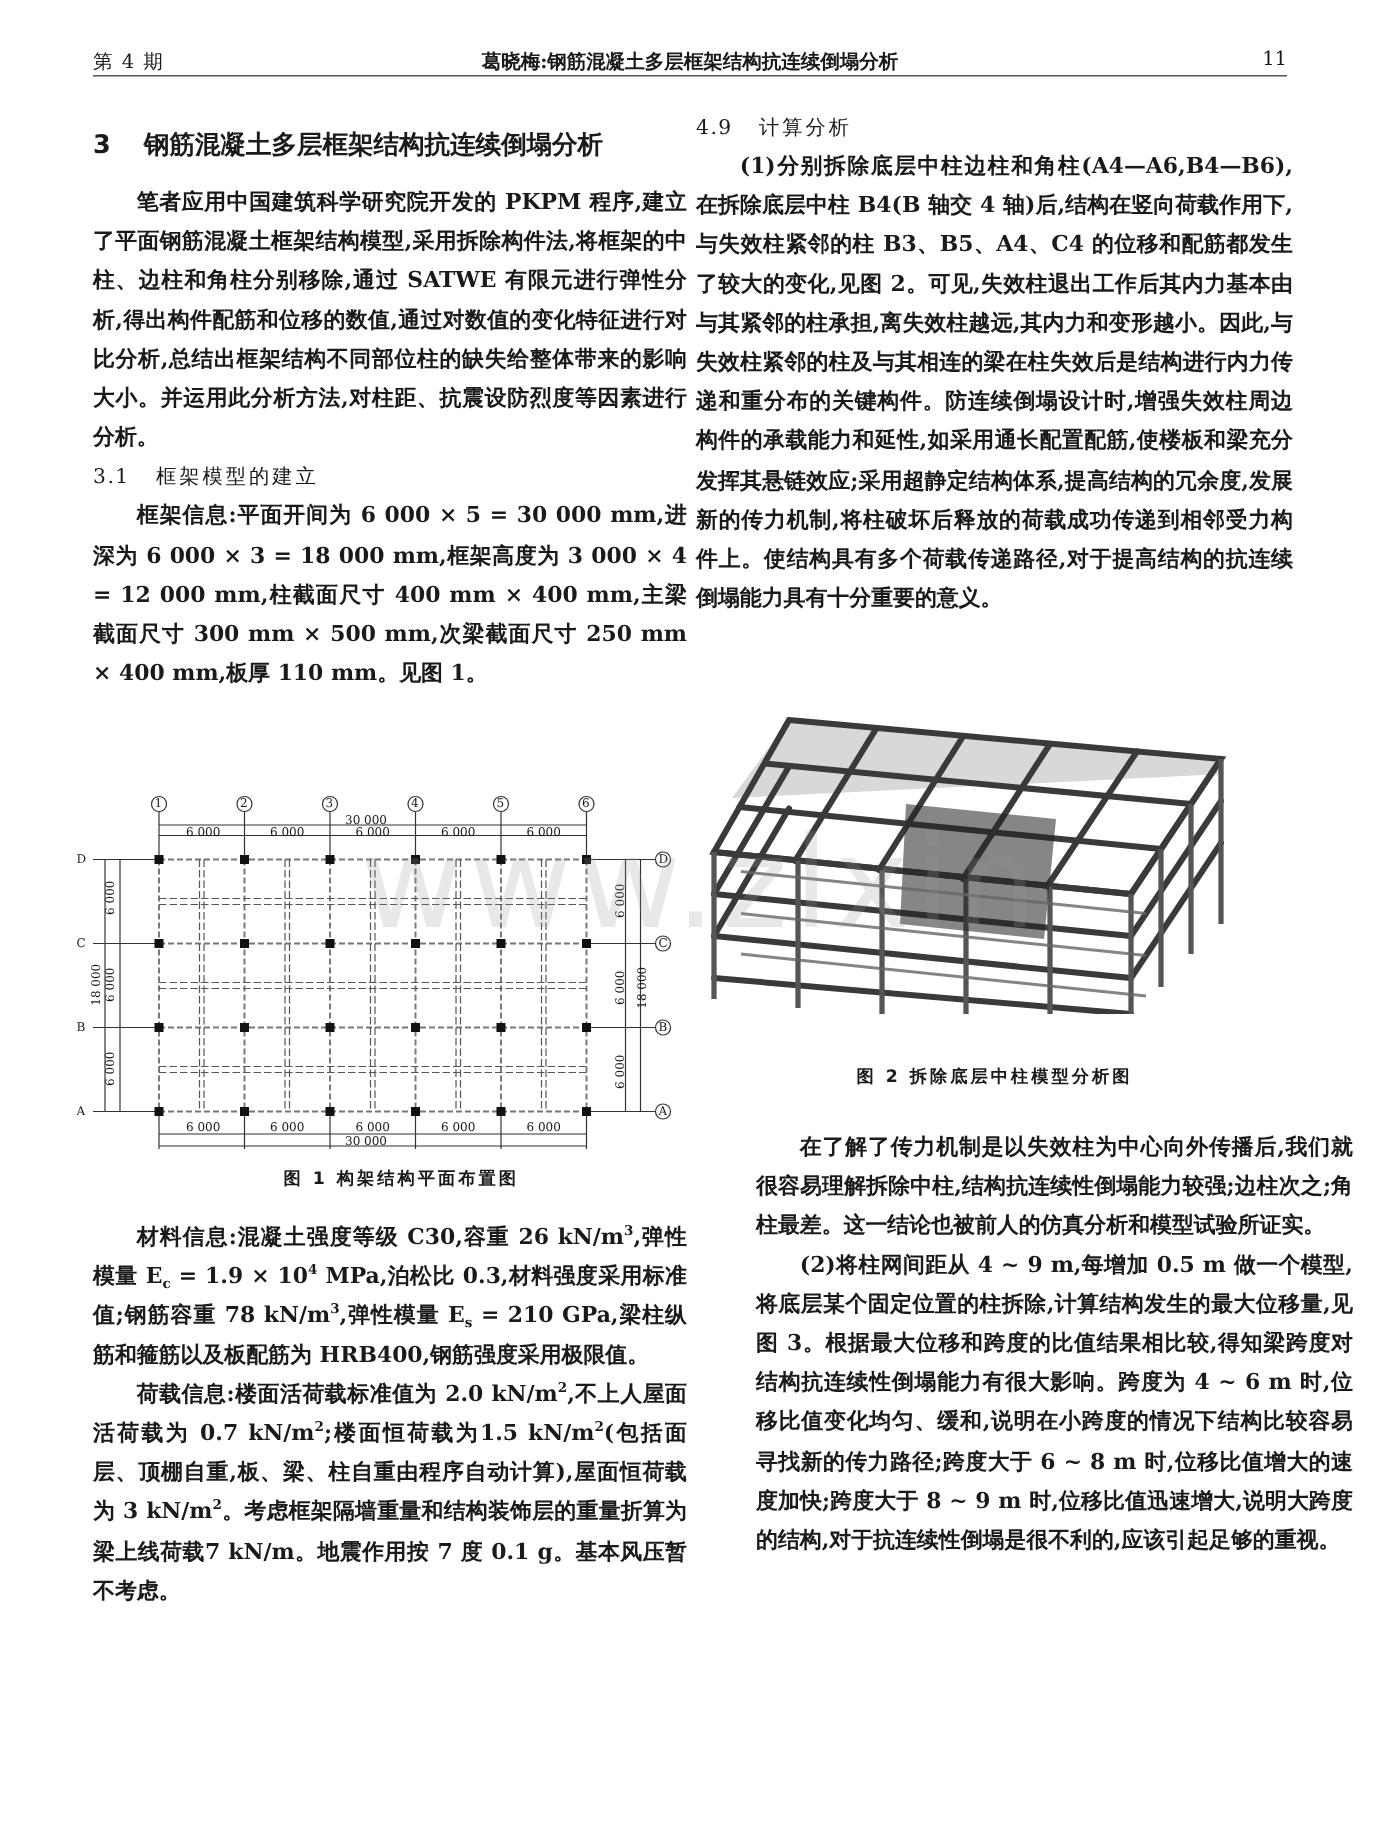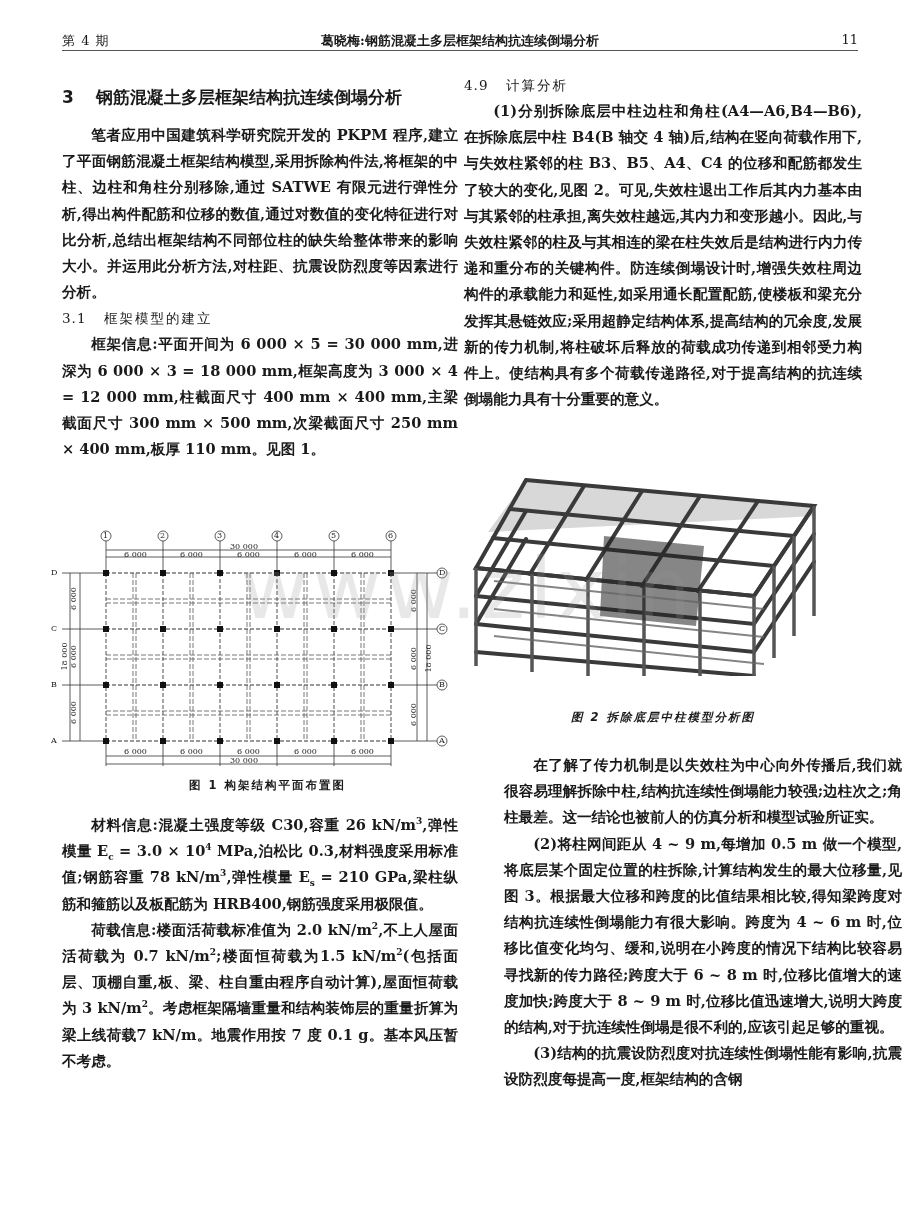--- a/index.html
+++ b/index.html
@@ -193,21 +193,21 @@
     <span style="position:absolute; left:118px; top:221px;">6 000</span>
     <span style="position:absolute; left:175px; top:221px;">6 000</span>
     <span style="position:absolute; left:232px; top:221px;">6 000</span>
     <span style="position:absolute; left:289px; top:221px;">6 000</span>
     <span style="position:absolute; left:168px; top:230px;">30 000</span>
   </div>
   <div class="fig-caption" style="position:absolute; left:15px; right:0; top:252px;">图 1   构架结构平面布置图</div>
 </div>
 
 <div class="col left" style="top:812px;">
-  <p><span>材料信息:混凝土强度等级 C30,容重 26 kN/m</span><sup>3</sup><span>,弹性模量 E</span><sub>c</sub><span> = 3.0 × 10</span><sup>4</sup><span> MPa,泊松比 0.3,材料强度采用标准值;钢筋容重 78 kN/m</span><sup>3</sup><span>,弹性模量 E</span><sub>s</sub><span> = 210 GPa,梁柱纵筋和箍筋以及板配筋为 HRB400,钢筋强度采用极限值。</span></p>
+  <p><span>材料信息:混凝土强度等级 C30,容重 26 kN/m</span><sup>3</sup><span>,弹性模量 E</span><sub>c</sub><span> = 1.9 × 10</span><sup>4</sup><span> MPa,泊松比 0.3,材料强度采用标准值;钢筋容重 78 kN/m</span><sup>3</sup><span>,弹性模量 E</span><sub>s</sub><span> = 210 GPa,梁柱纵筋和箍筋以及板配筋为 HRB400,钢筋强度采用极限值。</span></p>
   <p><span>荷载信息:楼面活荷载标准值为 2.0 kN/m</span><sup>2</sup><span>,不上人屋面活荷载为 0.7 kN/m</span><sup>2</sup><span>;楼面恒荷载为1.5 kN/m</span><sup>2</sup><span>(包括面层、顶棚自重,板、梁、柱自重由程序自动计算),屋面恒荷载为 3 kN/m</span><sup>2</sup><span>。考虑框架隔墙重量和结构装饰层的重量折算为梁上线荷载7 kN/m。地震作用按 7 度 0.1 g。基本风压暂不考虑。</span></p>
 </div>
 
 <div class="col right">
   <div class="sub-title">
     <span class="num">4.9</span><span>计算分析</span>
   </div>
   <p>(1)分别拆除底层中柱边柱和角柱(A4—A6,B4—B6),在拆除底层中柱 B4(B 轴交 4 轴)后,结构在竖向荷载作用下,与失效柱紧邻的柱 B3、B5、A4、C4 的位移和配筋都发生了较大的变化,见图 2。可见,失效柱退出工作后其内力基本由与其紧邻的柱承担,离失效柱越远,其内力和变形越小。因此,与失效柱紧邻的柱及与其相连的梁在柱失效后是结构进行内力传递和重分布的关键构件。防连续倒塌设计时,增强失效柱周边构件的承载能力和延性,如采用通长配置配筋,使楼板和梁充分发挥其悬链效应;采用超静定结构体系,提高结构的冗余度,发展新的传力机制,将柱破坏后释放的荷载成功传递到相邻受力构件上。使结构具有多个荷载传递路径,对于提高结构的抗连续倒塌能力具有十分重要的意义。</p>
 </div>
 
@@ -250,22 +250,21 @@
     <g fill="#222" opacity="0.55">
 
       <polygon points="140,60 240,70 232,150 136,140"></polygon>
     </g>
     <g stroke="#666" stroke-width="2" fill="none" opacity="0.8">
       <line x1="30" y1="105" x2="300" y2="133"></line>
         <line x1="30" y1="133" x2="300" y2="161"></line>
       <line x1="30" y1="160" x2="300" y2="188"></line>
     </g>
   </svg>
-  <div class="fig-caption" style="position:absolute; left:0; right:0; top:234px;font-style:italic;">图 2   拆除底层中柱模型分析图</div>
+  <div class="fig-caption" style="position:absolute; left:0; right:0; top:234px;">图 2   拆除底层中柱模型分析图</div>
 </div>
 
 <div class="col right" style="top:752px;margin-left:40px;">
   <p>在了解了传力机制是以失效柱为中心向外传播后,我们就很容易理解拆除中柱,结构抗连续性倒塌能力较强;边柱次之;角柱最差。这一结论也被前人的仿真分析和模型试验所证实。</p>
   <p>(2)将柱网间距从 4 ~ 9 m,每增加 0.5 m 做一个模型,将底层某个固定位置的柱拆除,计算结构发生的最大位移量,见图 3。根据最大位移和跨度的比值结果相比较,得知梁跨度对结构抗连续性倒塌能力有很大影响。跨度为 4 ~ 6 m 时,位移比值变化均匀、缓和,说明在小跨度的情况下结构比较容易寻找新的传力路径;跨度大于 6 ~ 8 m 时,位移比值增大的速度加快;跨度大于 8 ~ 9 m 时,位移比值迅速增大,说明大跨度的结构,对于抗连续性倒塌是很不利的,应该引起足够的重视。</p>
-  <p>(3)结构的抗震设防烈度对抗连续性倒塌性能有影响,抗震设防烈度每提高一度,框架结构的含钢</p>
 </div>
 
 <div class="watermark">www.zlxin</div>
 
 </body></html>

